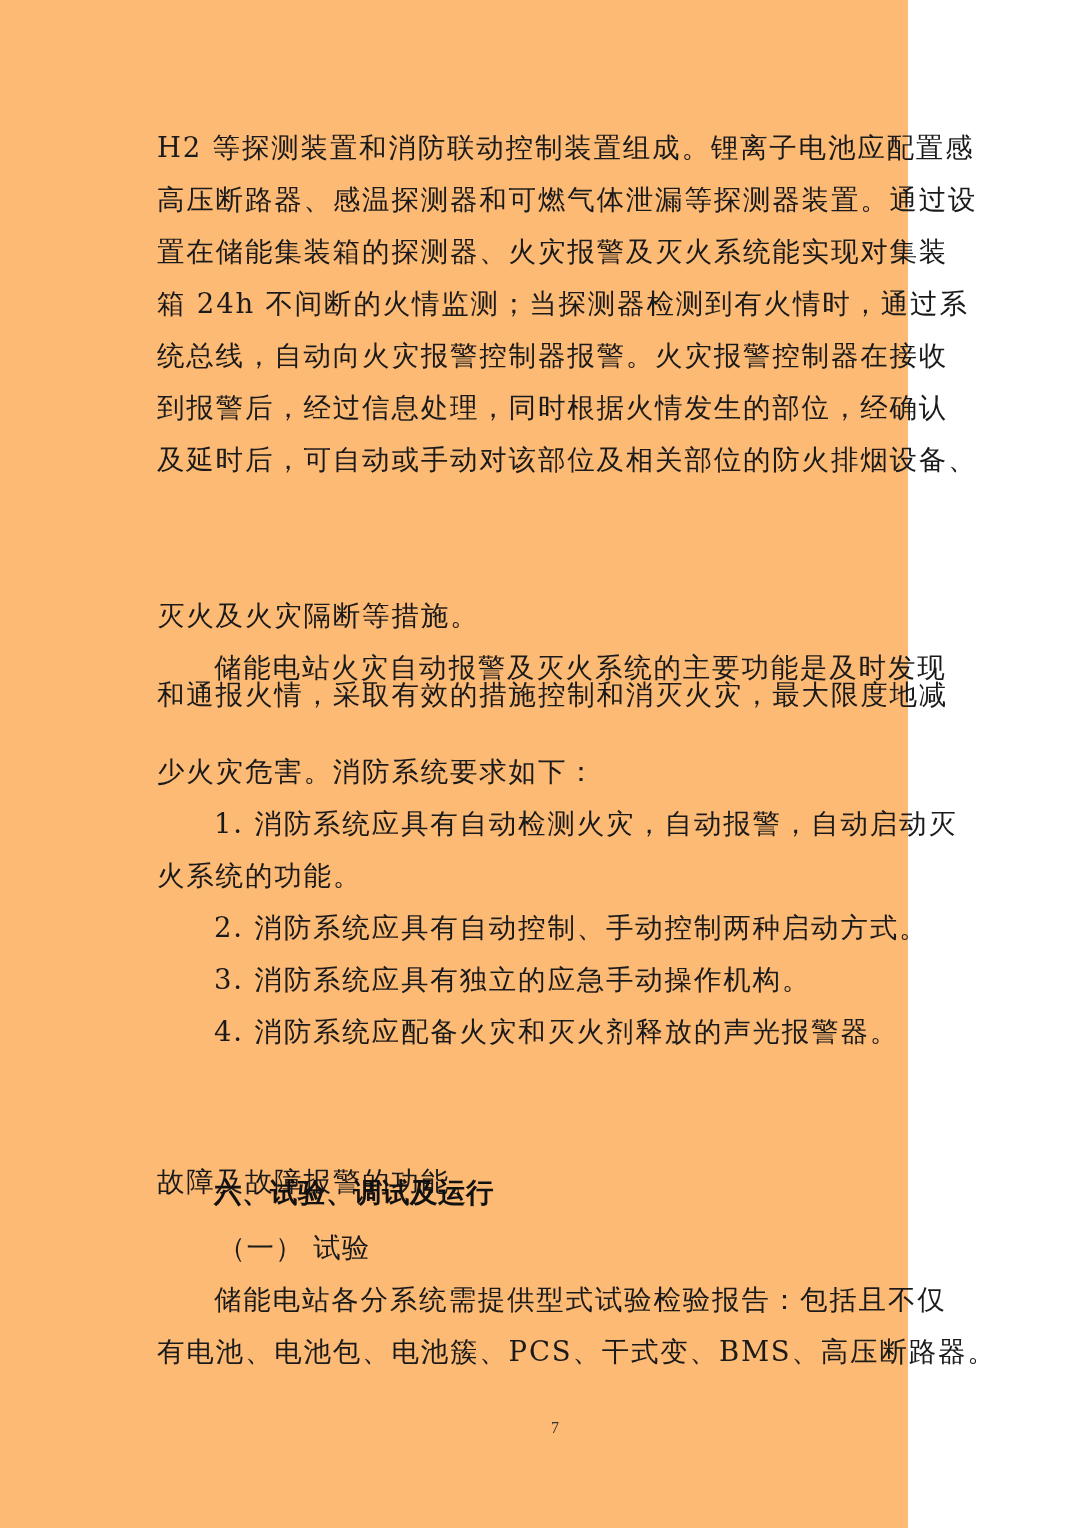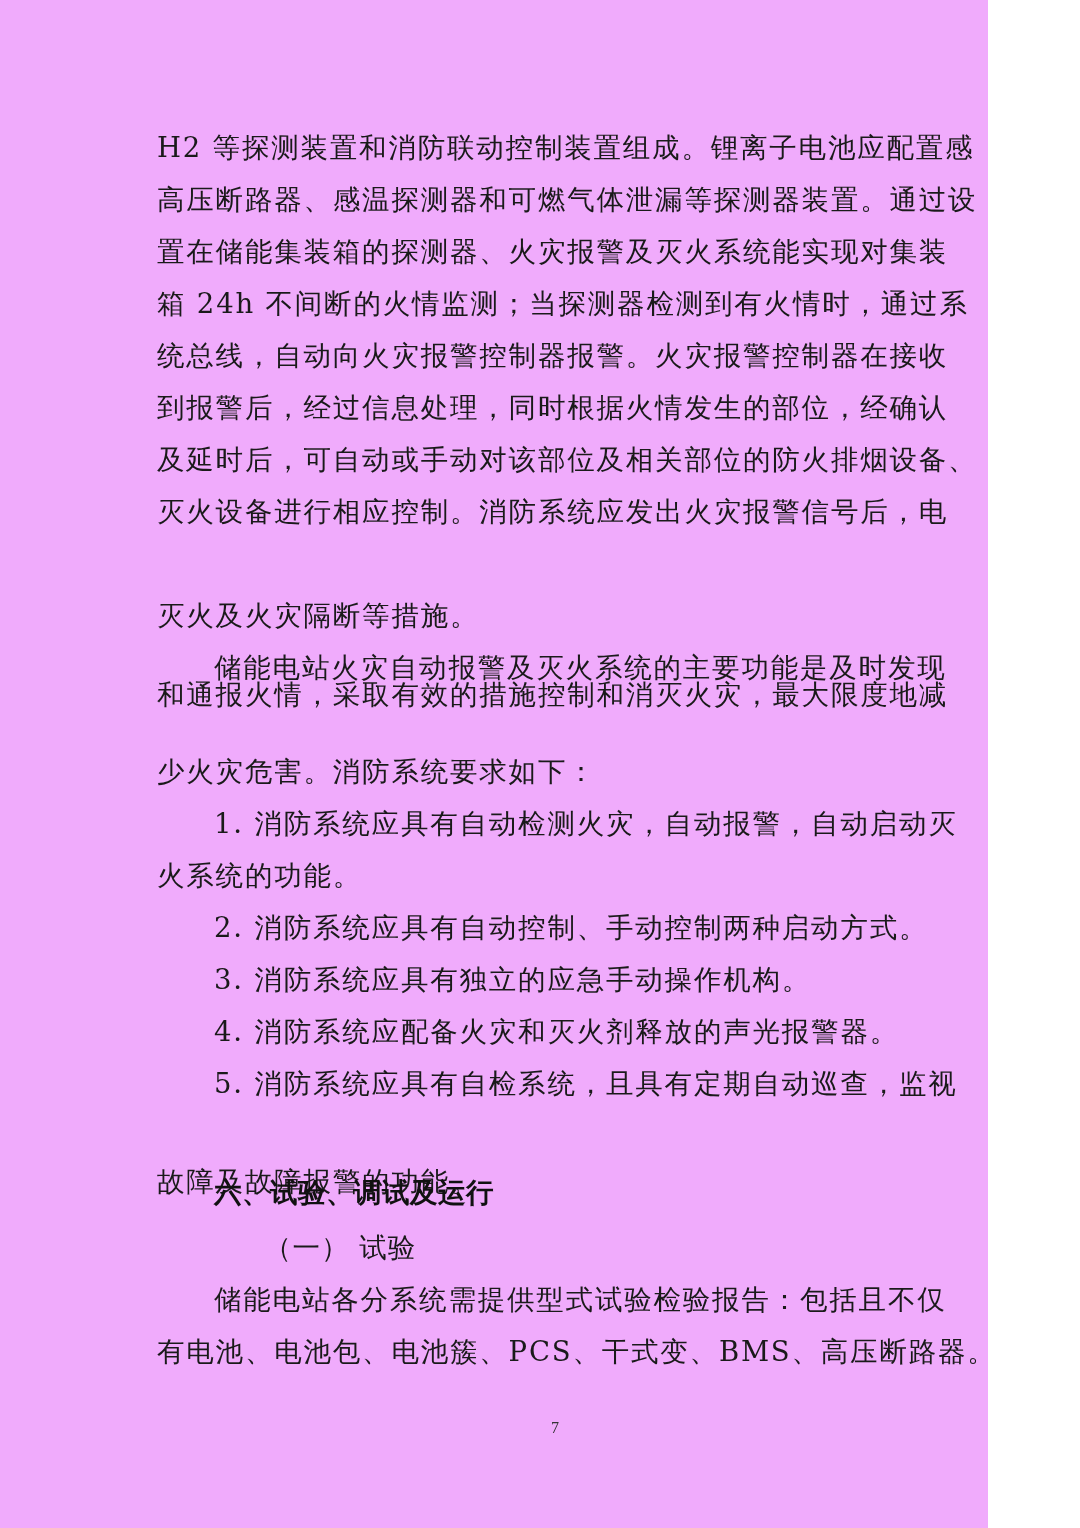--- a/index.html
+++ b/index.html
@@ -1,37 +1,37 @@
 <!DOCTYPE html>
 <html><head>
 <meta charset="utf-8">
 <style>
   html, body { margin: 0; padding: 0; background: #ffffff; }
   body { width: 1080px; height: 1528px; position: relative; overflow: hidden; }
-  .page { position: absolute; left: 0; top: 0; width: 988px; height: 1528px; background: #f0abfc; }
+  .page { position: absolute; left: 0; top: 0; width: 908px; height: 1528px; background: #fdba74; }
   .line {
     position: absolute;
     left: 157px;
     width: 800px;
     font-family: "DejaVu Serif", "Liberation Serif", serif;
     font-size: 27.5px;
     color: #1a1a1a;
     white-space: nowrap;
     letter-spacing: 1.8px;
     line-height: 34px;
   }
   .indent { left: 214px; }
   .heading {
     font-family: Liberation Mono, monospace;
     font-weight: bold;
     left: 214px;
     letter-spacing: 0.5px;
     color: #111;
   }
-  .subheading { left: 218px; letter-spacing: 1px; margin-left: 46px; }
+  .subheading { left: 218px; letter-spacing: 1px; }
   .pagenum {
     position: absolute;
     left: 540px;
     top: 1419px;
     width: 30px;
     text-align: center;
     font-family: "Liberation Serif", serif;
     font-size: 16px;
     color: #333;
   }
@@ -40,33 +40,31 @@
 <body>
 
 <div class="page">
   <div class="line" style="top:130px">H2 等探测装置和消防联动控制装置组成。锂离子电池应配置感</div>
   <div class="line" style="top:182px">高压断路器、感温探测器和可燃气体泄漏等探测器装置。通过设</div>
   <div class="line" style="top:234px">置在储能集装箱的探测器、火灾报警及灭火系统能实现对集装</div>
   <div class="line" style="top:286px">箱 24h 不间断的火情监测；当探测器检测到有火情时，通过系</div>
   <div class="line" style="top:338px">统总线，自动向火灾报警控制器报警。火灾报警控制器在接收</div>
   <div class="line" style="top:390px">到报警后，经过信息处理，同时根据火情发生的部位，经确认</div>
   <div class="line" style="top:442px">及延时后，可自动或手动对该部位及相关部位的防火排烟设备、</div>
-  <div class="line" style="top:494px">灭火设备进行相应控制。消防系统应发出火灾报警信号后，电</div>
   <div class="line" style="top:598px">灭火及火灾隔断等措施。</div>
 
   <div class="line indent" style="top:650px">储能电站火灾自动报警及灭火系统的主要功能是及时发现</div>
   <div class="line" style="top:677px">和通报火情，采取有效的措施控制和消灭火灾，最大限度地减</div>
   <div class="line" style="top:754px">少火灾危害。消防系统要求如下：</div>
 
   <div class="line indent" style="top:806px">1. 消防系统应具有自动检测火灾，自动报警，自动启动灭</div>
   <div class="line" style="top:858px">火系统的功能。</div>
   <div class="line indent" style="top:910px">2. 消防系统应具有自动控制、手动控制两种启动方式。</div>
   <div class="line indent" style="top:962px">3. 消防系统应具有独立的应急手动操作机构。</div>
   <div class="line indent" style="top:1014px">4. 消防系统应配备火灾和灭火剂释放的声光报警器。</div>
-  <div class="line indent" style="top:1066px">5. 消防系统应具有自检系统，且具有定期自动巡查，监视</div>
   <div class="line" style="top:1164px">故障及故障报警的功能。</div>
 
   <div class="line heading" style="top:1178px">六、试验、调试及运行</div>
   <div class="line subheading" style="top:1230px">（一） 试验</div>
 
   <div class="line indent" style="top:1282px">储能电站各分系统需提供型式试验检验报告：包括且不仅</div>
   <div class="line" style="top:1334px">有电池、电池包、电池簇、PCS、干式变、BMS、高压断路器。</div>
 
   <div class="pagenum">7</div>
 </div>

